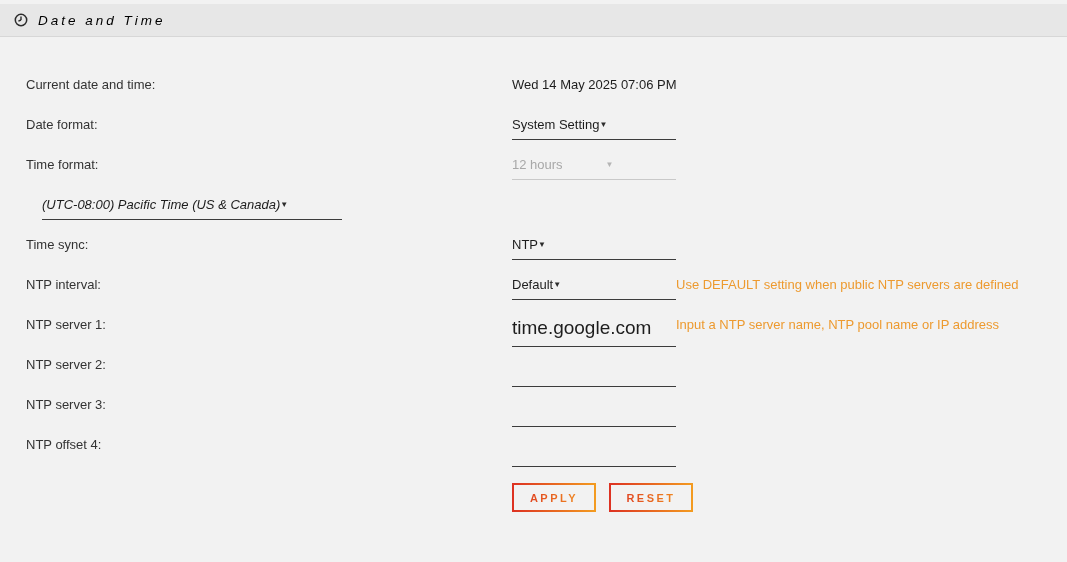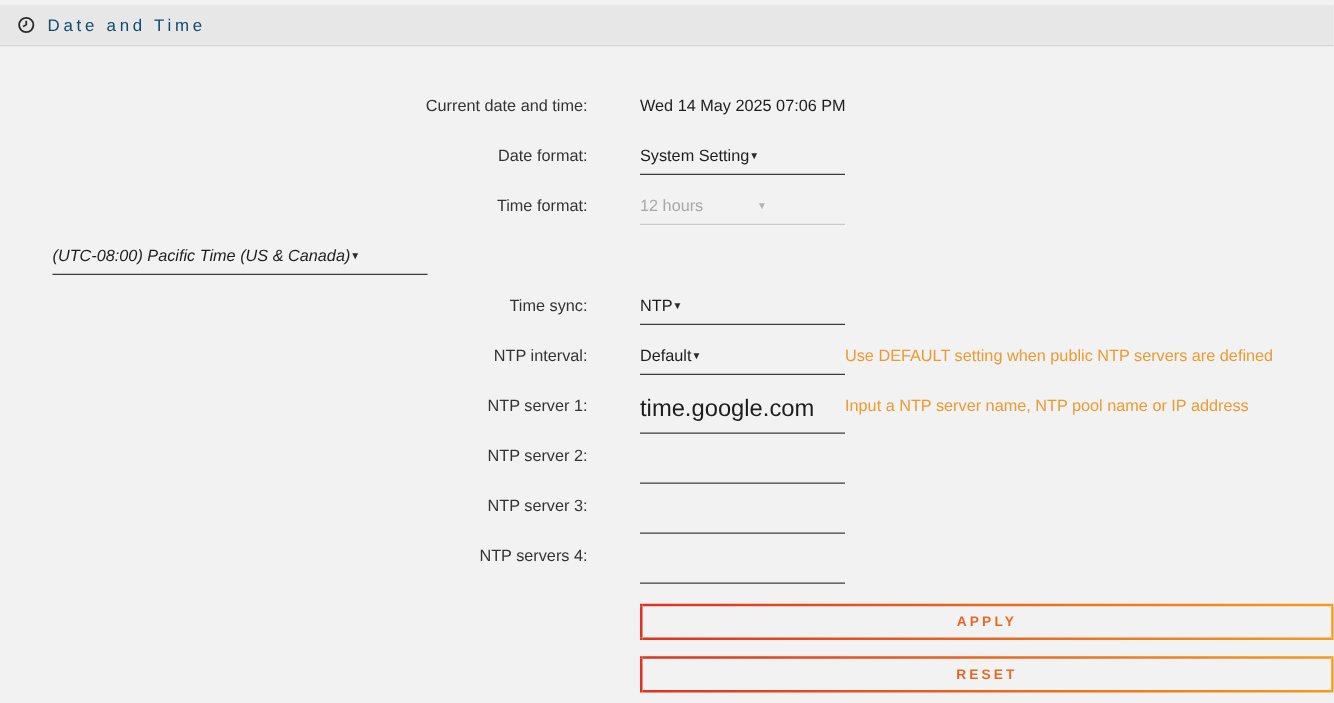--- a/index.html
+++ b/index.html
@@ -28,26 +28,27 @@
     background: var(--header-bg);
     border-bottom: 1px solid #d7d7d7;
     display: flex; align-items: center;
     padding-left: 14px;
   }
   .header .clock { width: 14px; height: 14px; flex: 0 0 auto; }
   .header .title {
     margin-left: 10px;
     font-size: 13.5px;
     letter-spacing: 3px;
-    color: #0c4a6e;
+    color: #000000;
+    font-style: italic;
   }
   .form { padding-top: 28px; }
   .row { display: flex; align-items: flex-start; height: 40px; }
   .row-label {
-    width: 470px; text-align: right;
+    width: 470px; text-align: left;
     padding-top: 12px; color: var(--text);
     white-space: nowrap;
     padding-left: 26px;
   }
   .row-value {
     margin-left: 42px; padding-top: 12px;
     display: flex; align-items: flex-start;
     white-space: nowrap;
   }
   .static-value { color: var(--value-text); }
@@ -67,21 +68,21 @@
     width: 164px;
     border: none; border-bottom: 1px solid var(--underline);
     border-radius: 0;
     background: transparent;
     font-family: "Liberation Sans", sans-serif;
     font-size: 19px; color: var(--value-text);
     padding: 0 0 7px 0; margin: 0;
     outline: none;
   }
   .hint { color: var(--accent); }
-  .buttons { margin-top: 18px; padding-left: 512px; display: flex; gap: 13px; flex-direction: column; }
+  .buttons { margin-top: 18px; padding-left: 512px; display: flex; gap: 13px; }
   .btn {
     height: 29px; min-width: 84px; padding: 0 15px;
     background: transparent;
     border: 2px solid var(--btn-red);
     border-image: linear-gradient(90deg, var(--btn-red), var(--btn-orange)) 1;
     font-family: "Liberation Sans", sans-serif;
     font-size: 11px; font-weight: bold; letter-spacing: 2.5px;
     color: #e8622a;
     cursor: pointer;
   }
@@ -182,21 +183,21 @@
   </div>
 
   <div class="row">
     <div class="row-label">NTP server 3:</div>
     <div class="row-value">
       <input class="text-input" type="text" value="" style="">
     </div>
   </div>
 
   <div class="row">
-    <div class="row-label">NTP servers 4:</div>
+    <div class="row-label">NTP offset 4:</div>
     <div class="row-value">
       <input class="text-input" type="text" value="" style="">
     </div>
   </div>
 
   <div class="buttons">
     <button class="btn">APPLY</button>
     <button class="btn">RESET</button>
   </div>
 

